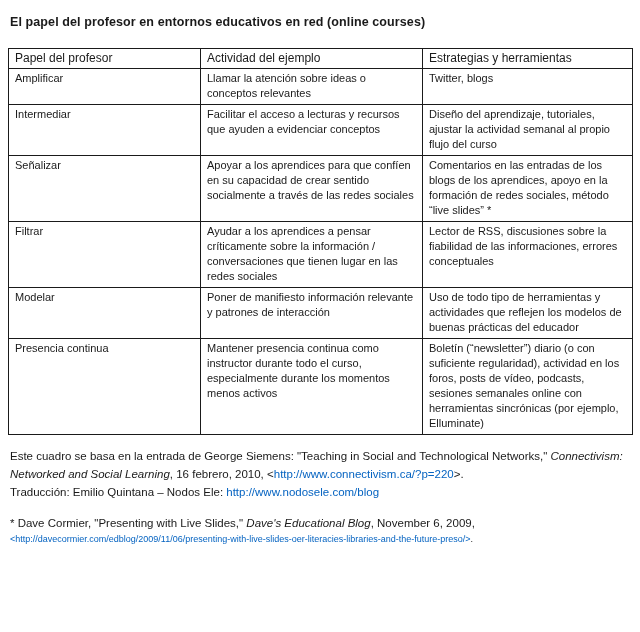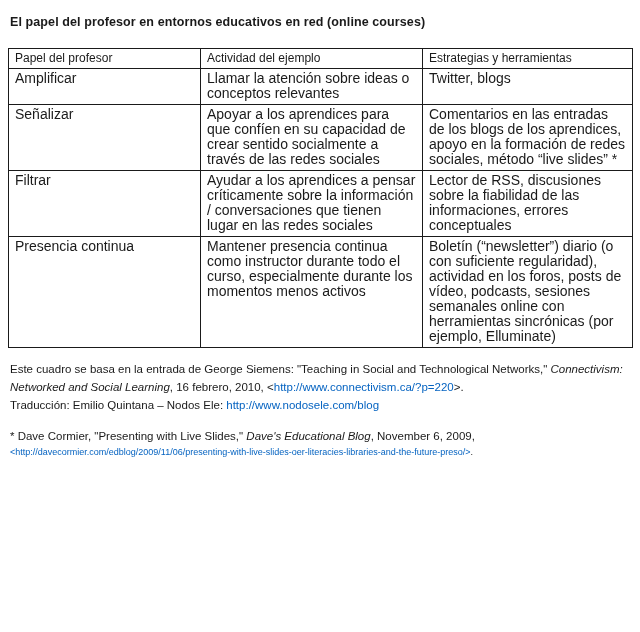--- a/index.html
+++ b/index.html
@@ -23,21 +23,21 @@
     table-layout: fixed;
     width: 624px;
   }
   table.roles col.c1 { width: 192px; }
   table.roles col.c2 { width: 222px; }
   table.roles col.c3 { width: 210px; }
   table.roles th, table.roles td {
     border: 1px solid #1a1a1a;
     vertical-align: top;
     text-align: left;
-    font-size: 14px;
+    font-size: 11px;
     line-height: 15px;
     padding: 2px 6px 3px 6px;
   }
   table.roles th {
     font-weight: normal;
     font-size: 12px;
     padding: 2px 6px 2px 6px;
   }
   .attribution {
     margin: 12px 0 0 2px;
@@ -80,28 +80,38 @@
       <th>Estrategias y herramientas</th>
     </tr>
   </thead>
   <tbody>
     <tr>
       <td>Amplificar</td>
       <td>Llamar la atención sobre ideas o conceptos relevantes</td>
       <td>Twitter, blogs</td>
     </tr>
     <tr>
+      <td>Intermediar</td>
+      <td>Facilitar el acceso a lecturas y recursos que ayuden a evidenciar conceptos</td>
+      <td>Diseño del aprendizaje, tutoriales, ajustar la actividad semanal al propio flujo del curso</td>
+    </tr>
+    <tr>
       <td>Señalizar</td>
       <td>Apoyar a los aprendices para que confíen en su capacidad de crear sentido socialmente a través de las redes sociales</td>
       <td>Comentarios en las entradas de los blogs de los aprendices, apoyo en la formación de redes sociales, método “live slides” *</td>
     </tr>
     <tr>
       <td>Filtrar</td>
       <td>Ayudar a los aprendices a pensar críticamente sobre la información / conversaciones que tienen lugar en las redes sociales</td>
       <td>Lector de RSS, discusiones sobre la fiabilidad de las informaciones, errores conceptuales</td>
+    </tr>
+    <tr>
+      <td>Modelar</td>
+      <td>Poner de manifiesto información relevante y patrones de interacción</td>
+      <td>Uso de todo tipo de herramientas y actividades que reflejen los modelos de buenas prácticas del educador</td>
     </tr>
     <tr>
       <td>Presencia continua</td>
       <td>Mantener presencia continua como instructor durante todo el curso, especialmente durante los momentos menos activos</td>
       <td>Boletín (“newsletter”) diario (o con suficiente regularidad), actividad en los foros, posts de vídeo, podcasts, sesiones semanales online con herramientas sincrónicas (por ejemplo, Elluminate)</td>
     </tr>
   </tbody>
 </table>
 
 <p class="attribution"><span>Este cuadro se basa en la entrada de George Siemens: "Teaching in Social and Technological Networks," </span><em>Connectivism: Networked and Social Learning</em><span>, 16 febrero, 2010, &lt;</span><a class="link">http://www.connectivism.ca/?p=220</a><span>&gt;.</span><br><span>Traducción: Emilio Quintana – Nodos Ele: </span><a class="link">http://www.nodosele.com/blog</a></p>

